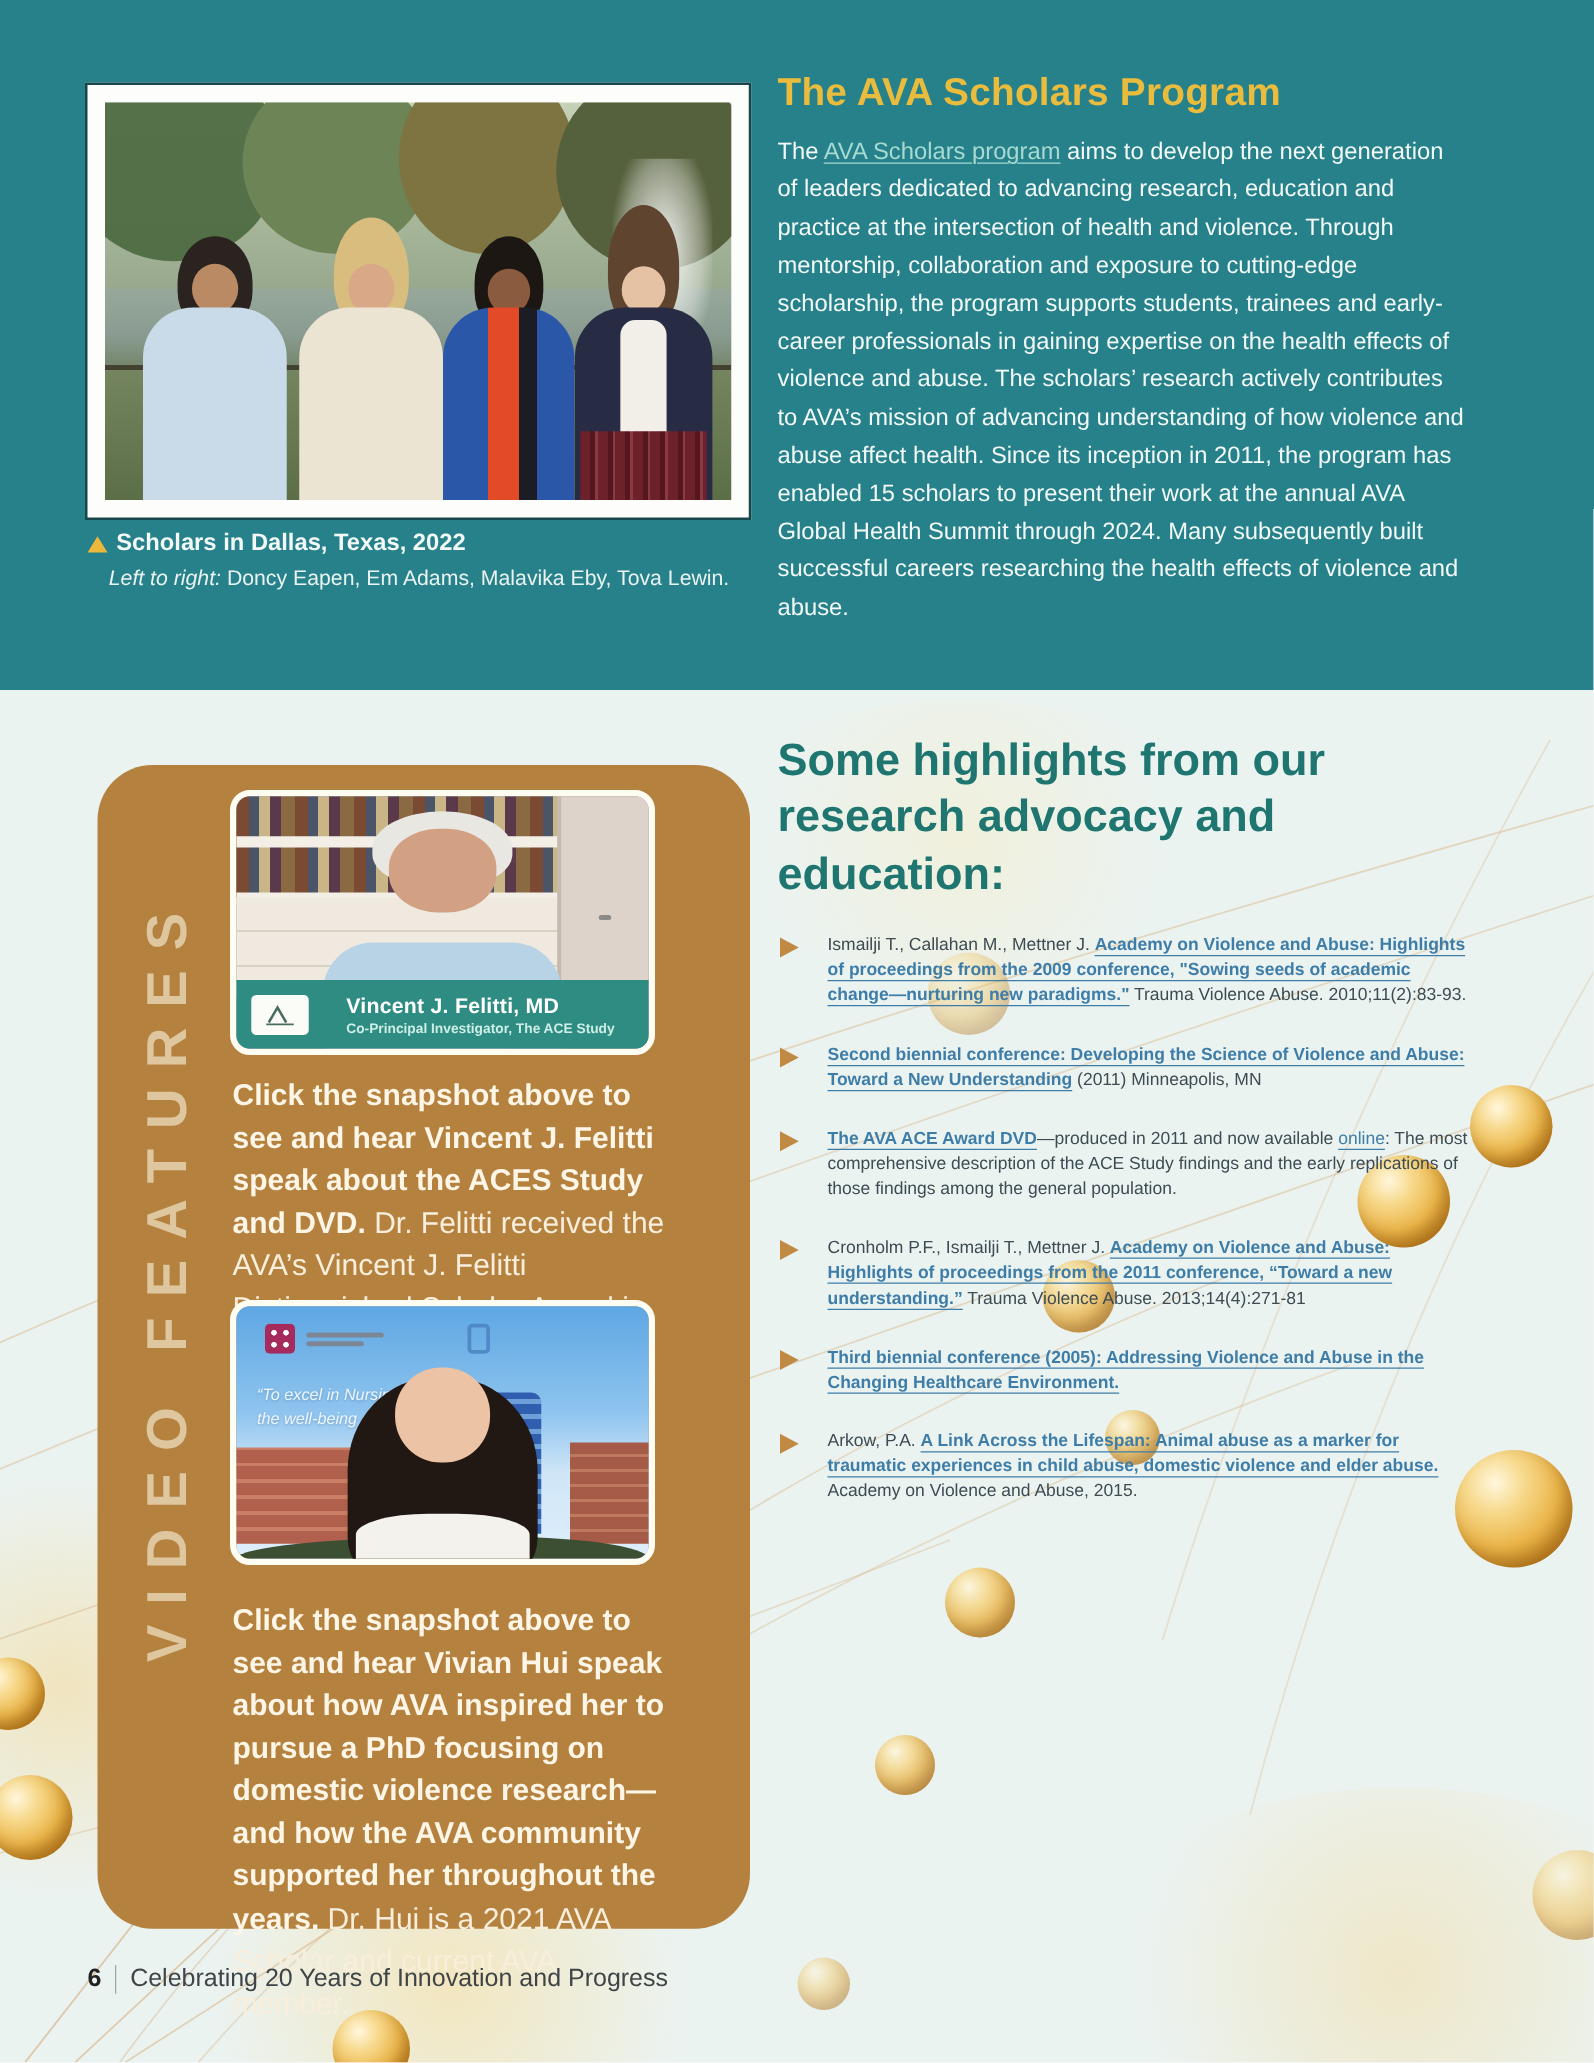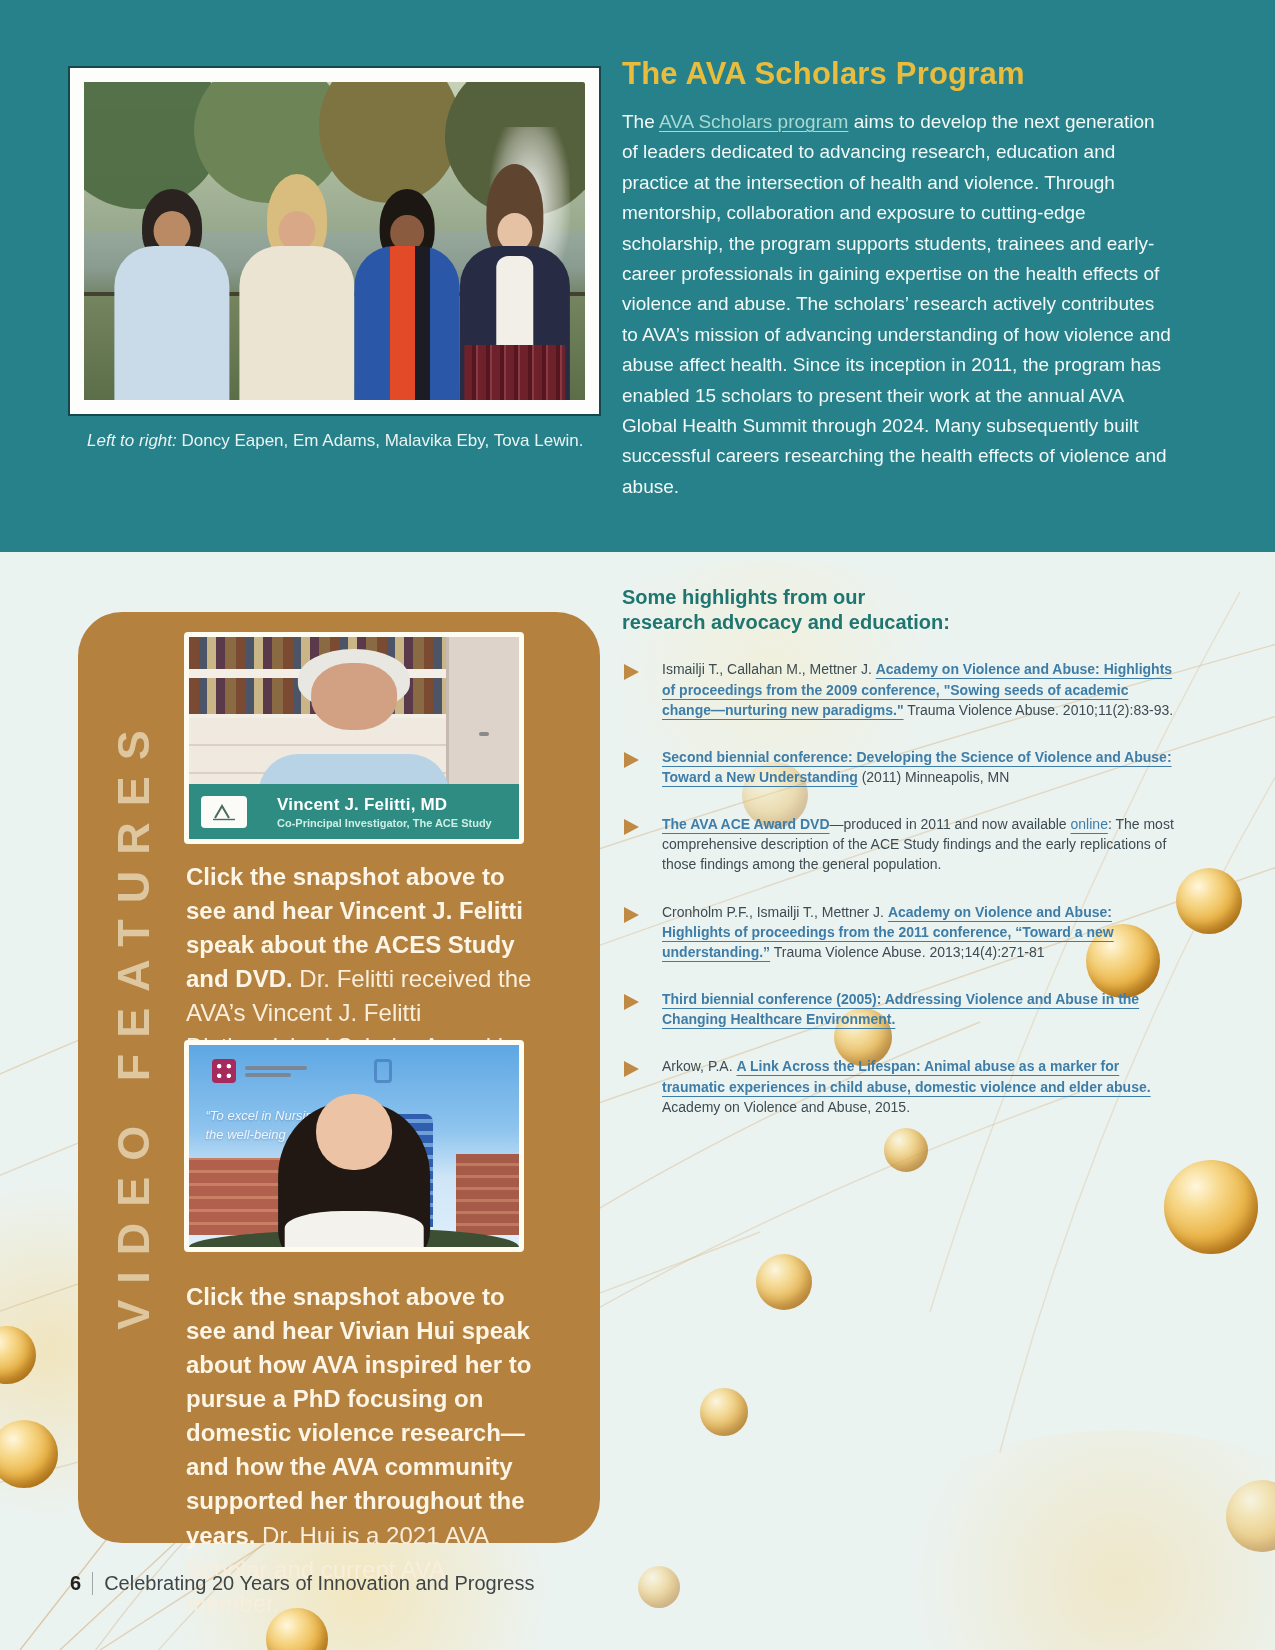--- a/index.html
+++ b/index.html
@@ -51,21 +51,21 @@
        background:radial-gradient(circle at 34% 28%,#fff7dd 0%,#f7d98c 26%,#ebb64b 55%,#ca8b25 78%,#a96f1d 100%);
        box-shadow:inset -5px -7px 12px rgba(120,70,10,.35)}
 
   
   .vf-panel{position:absolute;left:78px;top:612px;width:522px;height:931px;
             background:var(--panel-brown);border-radius:44px}
   .vlabel{position:absolute;left:6px;top:10px;width:100px;height:800px;display:flex;align-items:center;justify-content:center}
   .vlabel span{transform:rotate(-90deg);white-space:nowrap;font-size:45px;font-weight:700;
                letter-spacing:16px;color:var(--panel-label)}
   .video{position:absolute;left:106px;width:340px;height:212px;border:5px solid #fffcf2;
-         border-radius:4px;overflow:hidden;cursor:pointer;background:#9a9a9a}
+         border-radius:16px;overflow:hidden;cursor:pointer;background:#9a9a9a}
   .video1{top:20px}.video2{top:428px}
   .vf-caption{position:absolute;left:108px;width:350px;font-size:24px;line-height:1.42;color:#fdf5e6}
   .vf-cap1{top:248px}.vf-cap2{top:668px}
   .vf-caption .seg-b{font-weight:700}
   .vf-caption .seg-r{font-weight:400;color:#f8eedb}
 
   
   .f-shelf{position:absolute;left:0;top:0;width:78%;height:40%;
     background:repeating-linear-gradient(90deg,#7b4a33 0 10px,#4c5568 10px 18px,#c9b585 18px 27px,#59394a 27px 36px,#8a6a42 36px 47px)}
   .f-bar{position:absolute;left:0;width:78%;height:9px;background:#f4efe6}
@@ -98,21 +98,21 @@
     background:repeating-linear-gradient(0deg,#2f5fae 0 8px,#6f9fd8 8px 12px)}
   .h-bldg-right{position:absolute;right:0;bottom:6%;width:19%;height:40%;
     background:repeating-linear-gradient(0deg,#a65a48 0 9px,#bd7a5e 9px 12px)}
   .h-trees{position:absolute;left:0;bottom:0;width:100%;height:9%;background:#3c4f33;border-radius:60% 40% 0 0/100% 100% 0 0}
   .h-hair{position:absolute;left:50%;transform:translateX(-50%);bottom:-8%;width:46%;height:80%;background:#221813;border-radius:46% 46% 20% 20%}
   .h-face{position:absolute;left:50%;transform:translateX(-50%);bottom:38%;width:23%;height:38%;background:#ecc3a4;border-radius:48%}
   .h-top{position:absolute;left:50%;transform:translateX(-50%);bottom:-2%;width:42%;height:20%;background:#f4f2ec;border-radius:42% 42% 0 0}
 
   
   .highlights{position:absolute;left:622px;top:585px;width:552px}
-  .highlights h2{font-size:20px;line-height:1.26;font-weight:700;color:var(--heading-teal);margin-bottom:24px}
+  .highlights h2{font-size:36px;line-height:1.26;font-weight:700;color:var(--heading-teal);margin-bottom:24px}
   .cite{position:relative;padding-left:40px;margin-bottom:27px}
   .bullet{position:absolute;left:2px;top:5px;width:0;height:0;
           border-left:15px solid var(--bullet-gold);border-top:8px solid transparent;border-bottom:8px solid transparent}
   .cite-text{font-size:14px;line-height:1.44;color:#3d4b52}
   .seg-link{color:var(--link-blue);font-weight:700;text-decoration:underline;text-underline-offset:4px;text-decoration-thickness:1.2px;cursor:pointer}
   .seg-link2{color:var(--link-blue);font-weight:400;text-decoration:underline;text-underline-offset:4px;cursor:pointer}
 
   
   .pagefoot{position:absolute;left:70px;top:1572px;display:flex;align-items:center;gap:11px;font-size:20px;color:#3f4547}
   .pg-num{font-weight:700;color:#222}
@@ -154,20 +154,24 @@
           <div class="p-hair" style="background:#5f4430;height:40%"></div>
           <div class="p-head" style="background:#e6c2a4"></div>
           <div class="p-body" style="background:#272c44"></div>
           <div class="p-shirt"></div>
           <div class="p-skirt"></div>
         </div>
       </div>
     </figure>
 
     <div class="photo-caption">
+      <div class="cap-line1">
+        <span class="tri"></span>
+        <span>Scholars in Dallas, Texas, 2022</span>
+      </div>
       <div class="cap-line2">
         <em>Left to right:</em><span> Doncy Eapen, Em Adams, Malavika Eby, Tova Lewin.</span>
       </div>
     </div>
 
     <div class="hero-right">
       <h1>The AVA Scholars Program</h1>
       <p class="hero-copy"><span class="seg-r">The </span><a class="seg-link" href="#">AVA Scholars program</a><span class="seg-r"> aims to develop the next generation of leaders dedicated to advancing research, education and practice at the intersection of health and violence. Through mentorship, collaboration and exposure to cutting-edge scholarship, the program supports students, trainees and early-career professionals in gaining expertise on the health effects of violence and abuse. The scholars’ research actively contributes to AVA’s mission of advancing understanding of how violence and abuse affect health. Since its inception in 2011, the program has enabled 15 scholars to present their work at the annual AVA Global Health Summit through 2024. Many subsequently built successful careers researching the health effects of violence and abuse.</span></p>
     </div>
   </section>

